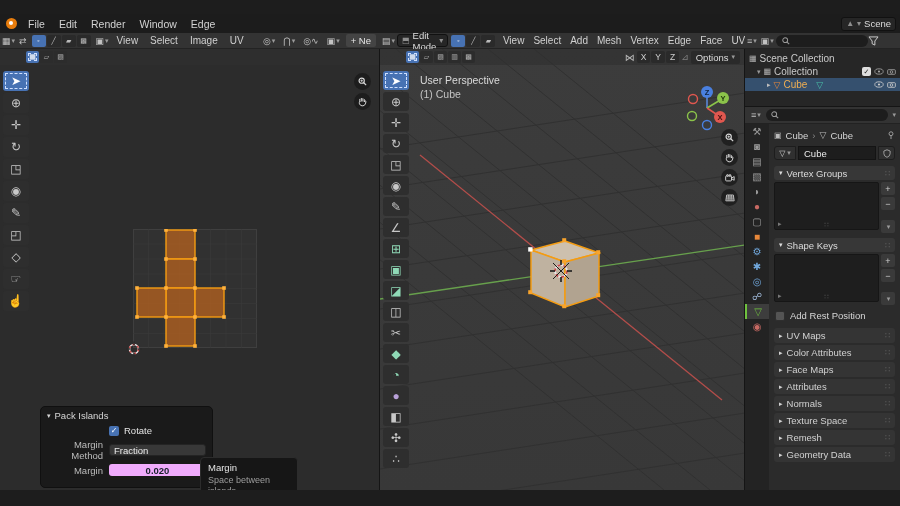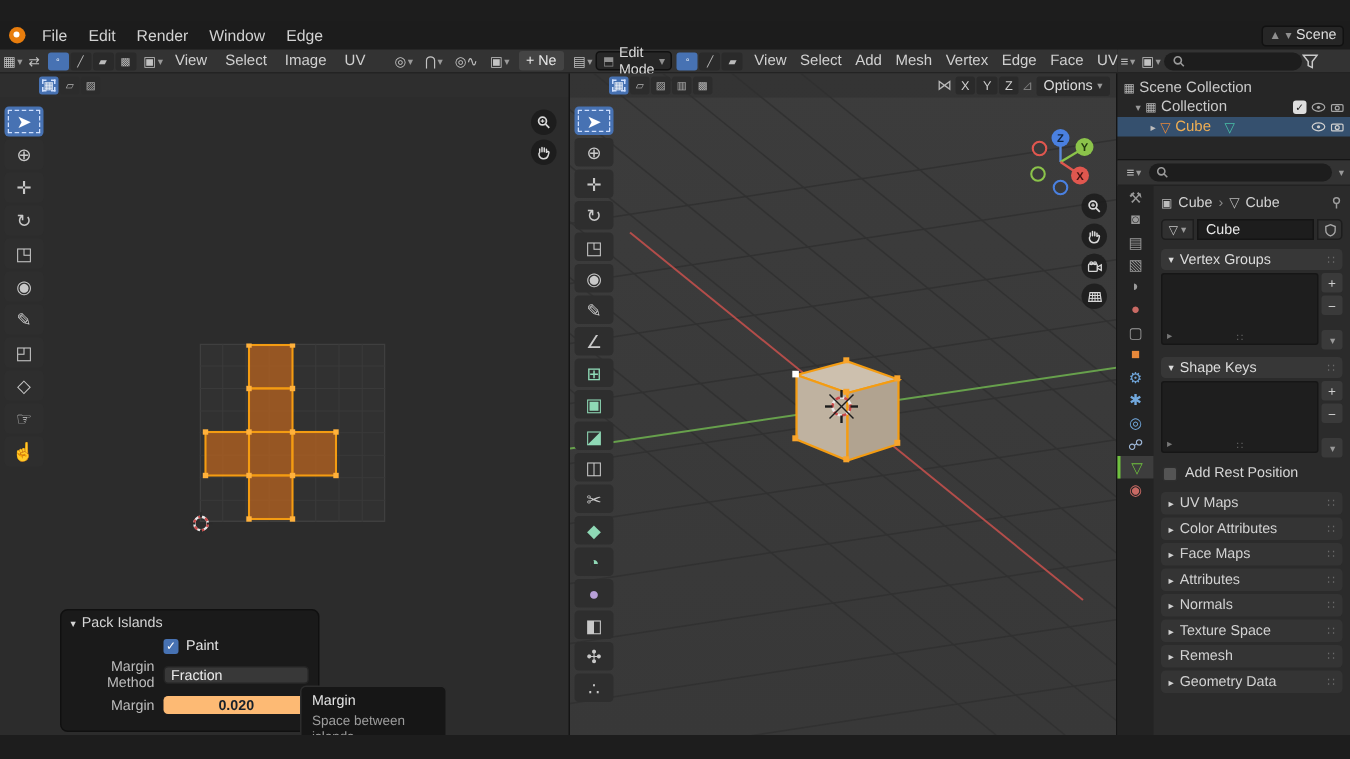--- a/index.html
+++ b/index.html
@@ -85,21 +85,21 @@
     background:rgba(26,26,26,.96); border:1px solid #101010; border-radius:5px;
     font-size:9.5px; color:#c9c9c9; padding:3px 6px; }
   .pack-title { display:flex; gap:4px; align-items:center; color:#d6d6d6; margin-bottom:4px; }
   .prow { display:flex; align-items:center; margin-bottom:3px; }
   .plabel { width:62px; text-align:right; padding-right:6px; color:#bdbdbd; flex:none; }
   .pfield { flex:1; background:#383838; border:1px solid #242424; border-radius:3px;
     height:12px; display:flex; align-items:center; padding:0 4px; color:#ececec; }
   .pfield .tiny-caret { margin-left:auto; }
   .checkbox { width:10px; height:10px; background:#4772b3; border-radius:2px;
     display:flex; align-items:center; justify-content:center; color:#fff; font-size:8px; flex:none; }
-  .slider-field { flex:1; background:#fdba74; border-radius:3px; height:12px;
+  .slider-field { flex:1; background:#f0abfc; border-radius:3px; height:12px;
     display:flex; align-items:center; justify-content:center; color:#16202a; font-weight:bold; }
   .tooltip { position:absolute; left:200px; top:408px; width:98px; background:#161616;
     border:1px solid #2c2c2c; border-radius:4px; padding:4px 7px; z-index:10; }
   .tooltip .t1 { font-size:9.5px; color:#e4e4e4; margin-bottom:2px; }
   .tooltip .t2 { font-size:9px; color:#9d9d9d; line-height:10.5px; }
 
   
   .outliner { left:745px; top:49px; width:155px; height:58px; background:#262626;
     border-bottom:1px solid #151515; font-size:10px; color:#c9c9c9; padding-top:3px; }
   .ol-row { display:flex; align-items:center; height:13px; padding:0 4px; gap:3px; }
@@ -427,21 +427,21 @@
     <div class="pack-panel">
       <div class="pack-title">
         <span class="glyph" style="font-size:7px">▾</span>
         <span>Pack Islands</span>
       </div>
       <div class="prow">
         <span class="plabel"></span>
         <span class="checkbox">
           <span class="glyph">✓</span>
         </span>
-        <span style="margin-left:5px;color:#e4e4e4">Paint</span>
+        <span style="margin-left:5px;color:#e4e4e4">Rotate</span>
       </div>
       <div class="prow">
         <span class="plabel">Margin Method</span>
         <span class="pfield">
           <span>Fraction</span>
         </span>
       </div>
       <div class="prow">
         <span class="plabel">Margin</span>
         <span class="slider-field">
@@ -597,20 +597,24 @@
           <i class="glyph" style="font-style:normal">◧</i>
         </span>
         <span class="tool-btn" style="height:19px">
           <i class="glyph" style="font-style:normal">✣</i>
         </span>
         <span class="tool-btn" style="height:19px">
           <i class="glyph" style="font-style:normal">∴</i>
         </span>
       </div>
 
+    <div class="vp-overlay-text">
+      <div>User Perspective</div>
+      <div class="sub">(1) Cube</div>
+    </div>
 
     <svg class="abs" style="right:14px;top:36px" width="46" height="46" viewBox="0 0 46 46">
       <line x1="23" y1="23" x2="23" y2="8" stroke="#5a87d8" stroke-width="1.6"></line>
       <line x1="23" y1="23" x2="38" y2="14" stroke="#8bc34a" stroke-width="1.6"></line>
       <line x1="23" y1="23" x2="35" y2="31" stroke="#e0574f" stroke-width="1.6"></line>
       <circle cx="23" cy="7" r="6" fill="#4a80e0"></circle>
       <circle cx="39" cy="13" r="6" fill="#8bc34a"></circle>
       <circle cx="36" cy="32" r="6" fill="#e0574f"></circle>
       <circle cx="9" cy="14" r="4.5" fill="#3a3a3a" stroke="#e0574f" stroke-width="1.4"></circle>
       <circle cx="8" cy="31" r="4.5" fill="#3a3a3a" stroke="#8bc34a" stroke-width="1.4"></circle>

